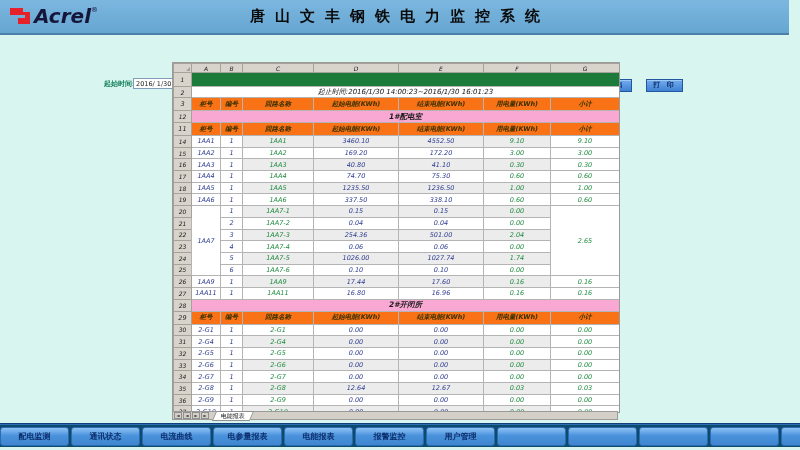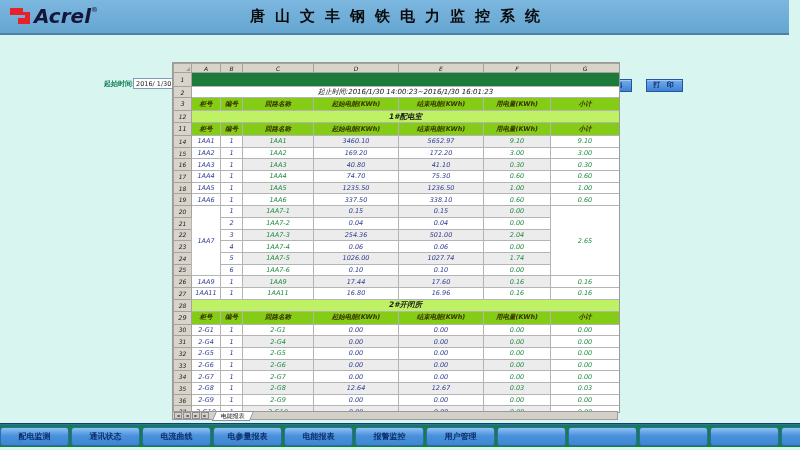--- a/index.html
+++ b/index.html
@@ -44,42 +44,42 @@
   thead th{height:8px;background:#d8d4cb;border:1px solid #a6a29a;
            font-size:6px;font-weight:normal;color:#222;text-align:center;}
   th.corner{position:relative;}
   th.corner::after{content:"";position:absolute;right:1px;bottom:1px;
            border-left:4px solid transparent;border-bottom:4px solid #a0a0a0;}
   td{border:1px solid #b4b4b4;font-size:6.5px;text-align:center;color:#222;}
   td.rownum{background:#d8d4cb;border:1px solid #a6a29a;font-size:6px;}
   tr.r-green{height:14px;}   tr.r-green td.c-span{background:#1c7b3b;}
   tr.r-period{height:11px;}  tr.r-period td.c-span{font-size:7px;color:#111;}
   tr.r-header{height:13px;}
-  tr.r-header td{background:#84cc16;font-weight:bold;font-size:6.5px;color:#3a3000;}
+  tr.r-header td{background:#f97316;font-weight:bold;font-size:6.5px;color:#3a3000;}
   tr.r-header td.rownum{background:#d8d4cb;color:#222;font-weight:normal;}
   tr.r-section{height:12px;}
-  tr.r-section td.c-span{background:#bef264;font-weight:bold;font-size:7.5px;color:#1d1d1d;}
+  tr.r-section td.c-span{background:#f9a8d4;font-weight:bold;font-size:7.5px;color:#1d1d1d;}
   tr.r-data{height:11.7px;}
   td.c-a,td.c-b,td.c-d,td.c-e{color:#2c3a8f;}
   td.c-c,td.c-f,td.c-g{color:#1d8a3e;}
   tr.shade td.c-c,tr.shade td.c-d,tr.shade td.c-e,tr.shade td.c-f{background:#ececec;}
 
   
   .tabstrip{position:absolute;left:172px;top:411px;width:446px;height:9px;
             background:#d4d0c8;border:1px solid #9a9a9a;box-sizing:border-box;
             display:flex;align-items:center;}
   .snav{width:8px;height:7px;background:#d4d0c8;border:1px solid #8f8f8f;margin-left:1px;
         font-size:4px;line-height:6px;text-align:center;color:#222;box-sizing:border-box;}
   .sheet-tab{height:8px;background:#fff;border:1px solid #8f8f8f;margin-left:5px;
              padding:0 6px;transform:skewX(-24deg);display:flex;align-items:center;}
   .sheet-tab span{display:inline-block;transform:skewX(24deg);font-size:6px;color:#111;}
 
   
   .bottombar{position:absolute;left:0;top:423px;width:800px;height:24px;
-             background:#15803d;border-top:1px solid #123f7a;
+             background:#0c4a6e;border-top:1px solid #123f7a;
              box-shadow:inset 0 1px 0 #2e6eb4;display:flex;overflow:hidden;}
   .nav-tab{width:69px;height:19px;margin:3px 2px 0 0;flex:0 0 69px;
            background:linear-gradient(#8ec2f4,#4a92dc 45%,#3f85cf);
            border:1px solid #2b6cb0;border-radius:3px;box-sizing:border-box;
            color:#0c2f6e;font-size:8px;font-weight:bold;text-align:center;line-height:17px;}
   .nav-tab.empty{color:transparent;}
   .bottom-strip{position:absolute;left:0;top:447px;width:800px;height:3px;background:#d9f5ef;}
 </style>
 </head>
 <body>
@@ -190,21 +190,21 @@
           <td class="c-head">结束电能(KWh)</td>
           <td class="c-head">用电量(KWh)</td>
           <td class="c-head">小计</td>
         </tr>
         <tr class="r-data shade">
           <td class="rownum">14</td>
           <td class="c-a">1AA1</td>
           <td class="c-b">1</td>
           <td class="c-c">1AA1</td>
           <td class="c-d">3460.10</td>
-          <td class="c-e">5652.97</td>
+          <td class="c-e">4552.50</td>
           <td class="c-f">9.10</td>
           <td class="c-g">9.10</td>
         </tr>
         <tr class="r-data">
           <td class="rownum">15</td>
           <td class="c-a">1AA2</td>
           <td class="c-b">1</td>
           <td class="c-c">1AA2</td>
           <td class="c-d">169.20</td>
           <td class="c-e">172.20</td>

